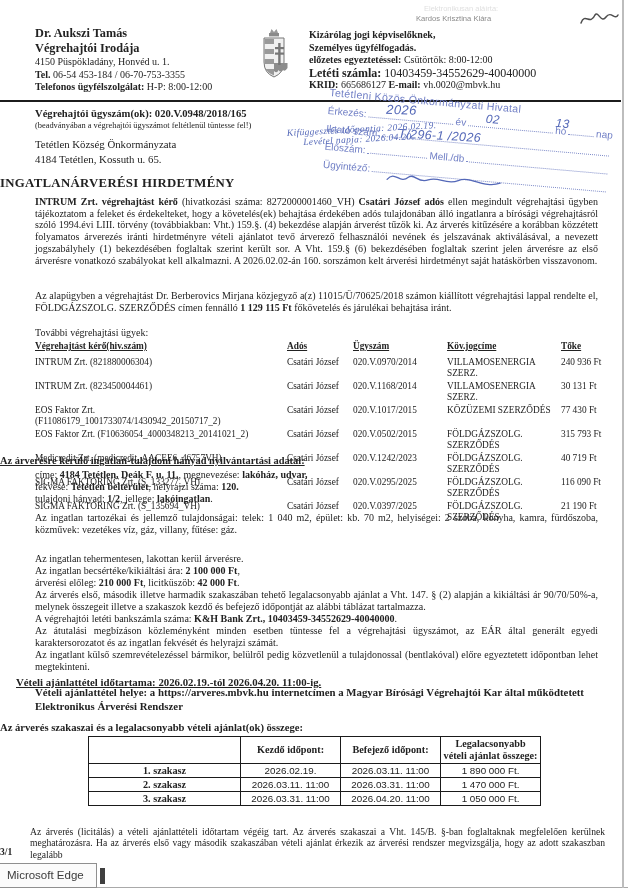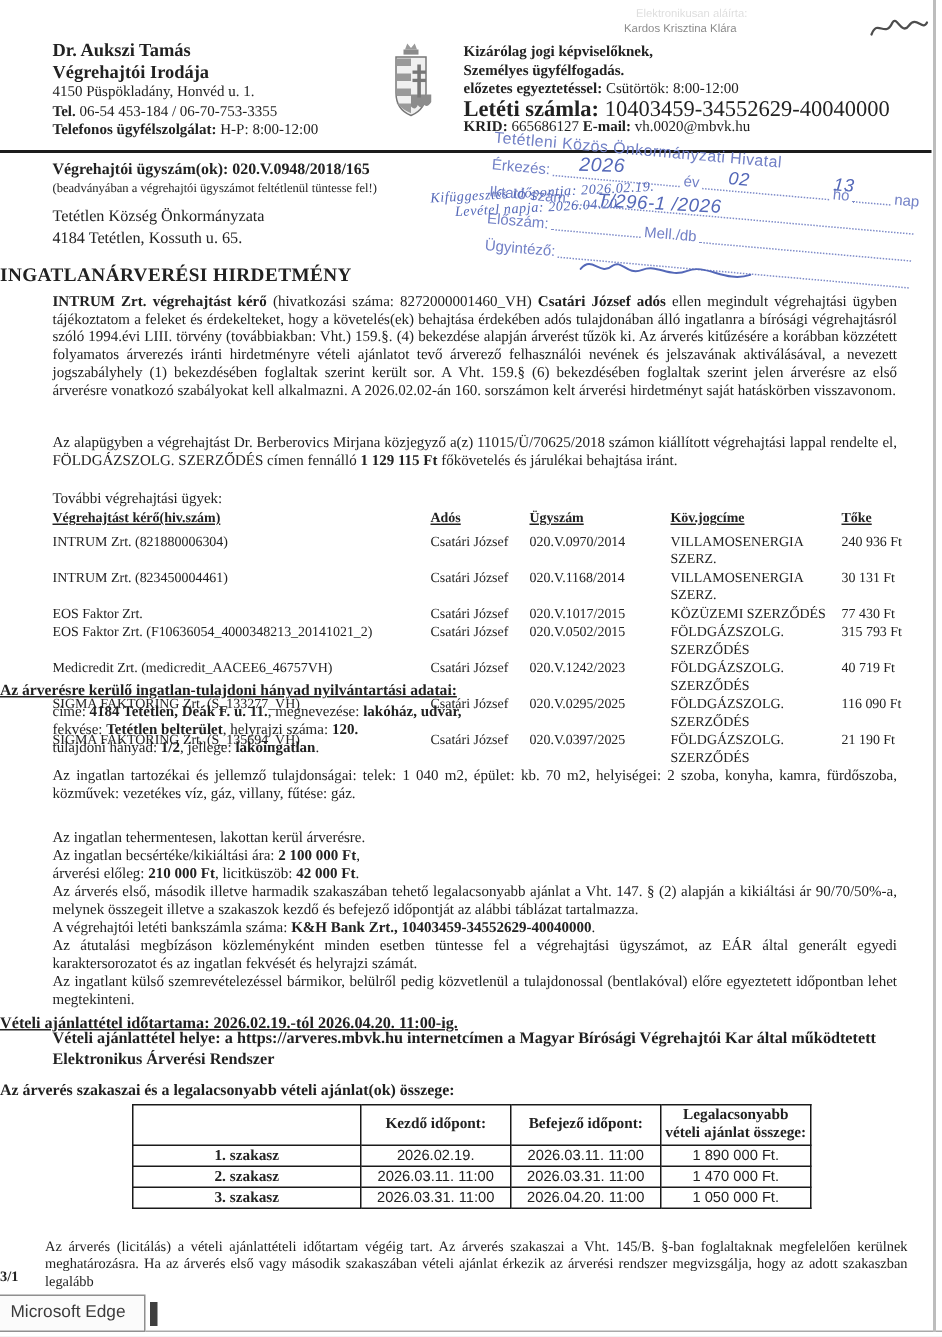--- a/index.html
+++ b/index.html
@@ -63,21 +63,21 @@
     <path d="M17 45 q3 3 4.5 -1 q2 3 4.5 0 q2 2 4.5 -2 l0 -5 l-13.5 0 z" fill="#8c8c8c"></path>
     <rect x="21.2" y="17" width="2.4" height="22" fill="#777"></rect>
     <rect x="18" y="21" width="9" height="2.2" fill="#777"></rect>
     <rect x="18" y="26.5" width="9" height="2.2" fill="#777"></rect>
   </svg>
 
   <div class="abs" style="left:309px;top:29px">
     <div class="b" style="font-size:10px;line-height:12.6px">Kizárólag jogi képviselőknek,</div>
     <div class="b" style="font-size:10px;line-height:12.6px">Személyes ügyfélfogadás.</div>
     <div style="font-size:10px;line-height:12.6px"><span class="b">előzetes egyeztetéssel: </span><span>Csütörtök: 8:00-12:00</span></div>
-    <div style="font-size:15px;line-height:12.6px"><span class="b">Letéti számla:  </span><span>10403459-34552629-40040000</span></div>
+    <div style="font-size:12px;line-height:12.6px"><span class="b">Letéti számla:  </span><span>10403459-34552629-40040000</span></div>
     <div style="font-size:10px;line-height:12.6px"><span class="b">KRID: </span><span>665686127       </span><span class="b">E-mail:  </span><span>vh.0020@mbvk.hu</span></div>
   </div>
 
   <div class="abs rule" style="left:0;top:100px;width:621px;height:2px"></div>
 
   <div class="abs stampbox" style="left:330px;top:86px;width:286px">
     <div style="font-size:10.6px;letter-spacing:.3px;white-space:nowrap">Tetétleni Közös Önkormányzati Hivatal</div>
     <div class="stamp-line">
       <span>Érkezés:</span>
       <span class="dots"></span>
@@ -145,20 +145,21 @@
     <div class="cell right">240 936 Ft</div>
 
     <div class="cell">INTRUM Zrt. (823450004461)</div>
     <div class="cell">Csatári József</div>
     <div class="cell">020.V.1168/2014</div>
     <div class="cell">VILLAMOSENERGIA SZERZ.</div>
     <div class="cell right">30 131 Ft</div>
 
     <div class="cell">
       <div>EOS Faktor Zrt.</div>
+      <div>(F11086179_1001733074/1430942_20150717_2)</div>
     </div>
     <div class="cell">Csatári József</div>
     <div class="cell">020.V.1017/2015</div>
     <div class="cell">KÖZÜZEMI SZERZŐDÉS</div>
     <div class="cell right">77 430 Ft</div>
 
     <div class="cell">EOS Faktor Zrt. (F10636054_4000348213_20141021_2)</div>
     <div class="cell">Csatári József</div>
     <div class="cell">020.V.0502/2015</div>
     <div class="cell">FÖLDGÁZSZOLG. SZERZŐDÉS</div>
@@ -195,21 +196,21 @@
 
   <div class="abs body-text" style="left:35px;top:553px">Az ingatlan tehermentesen, lakottan kerül árverésre.</div>
   <div class="abs body-text" style="left:35px;top:565px"><span>Az ingatlan becsértéke/kikiáltási ára:  </span><span class="b">2 100 000 Ft</span><span>,</span></div>
   <div class="abs body-text" style="left:35px;top:577px"><span>árverési előleg: </span><span class="b">210 000 Ft</span><span>, licitküszöb: </span><span class="b">42 000 Ft</span><span>.</span></div>
 
   <div class="abs just body-text" style="left:35px;top:589px;width:563px">Az árverés első, második illetve harmadik szakaszában tehető legalacsonyabb ajánlat a Vht. 147. § (2) alapján a kikiáltási ár 90/70/50%-a, melynek összegeit illetve a szakaszok kezdő és befejező időpontját az alábbi táblázat tartalmazza.</div>
   <div class="abs body-text" style="left:35px;top:613px"><span>A végrehajtói letéti bankszámla száma: </span><span class="b">K&amp;H Bank Zrt., 10403459-34552629-40040000</span><span>.</span></div>
   <div class="abs just body-text" style="left:35px;top:625px;width:563px">Az átutalási megbízáson közleményként minden esetben tüntesse fel a végrehajtási ügyszámot, az EÁR által generált egyedi karaktersorozatot és az ingatlan fekvését és helyrajzi számát.</div>
   <div class="abs just body-text" style="left:35px;top:649px;width:563px">Az ingatlant külső szemrevételezéssel bármikor, belülről pedig közvetlenül a tulajdonossal (bentlakóval) előre egyeztetett időpontban lehet megtekinteni.</div>
 
-  <div class="abs ctr" style="left:0;top:672px;width:529px">
+  <div class="abs ctr" style="left:16px;top:672px;width:529px">
     <span class="b u" style="font-size:10.8px">Vételi ajánlattétel időtartama: 2026.02.19.-tól 2026.04.20. 11:00-ig.</span>
   </div>
   <div class="abs ctr b" style="left:35px;top:686px;width:563px;font-size:10.8px;line-height:13.5px">Vételi ajánlattétel helye: a https://arveres.mbvk.hu internetcímen a Magyar Bírósági Végrehajtói Kar által működtetett Elektronikus Árverési Rendszer</div>
 
   <div class="abs ctr b" style="left:0;top:722px;width:628px;font-size:10.6px">Az árverés szakaszai és a legalacsonyabb vételi ajánlat(ok) összege:</div>
   <table class="t2 abs" style="left:88px;top:736px">
     <colgroup>
         <col style="width:152px">
         <col style="width:100px">
         <col style="width:100px">

